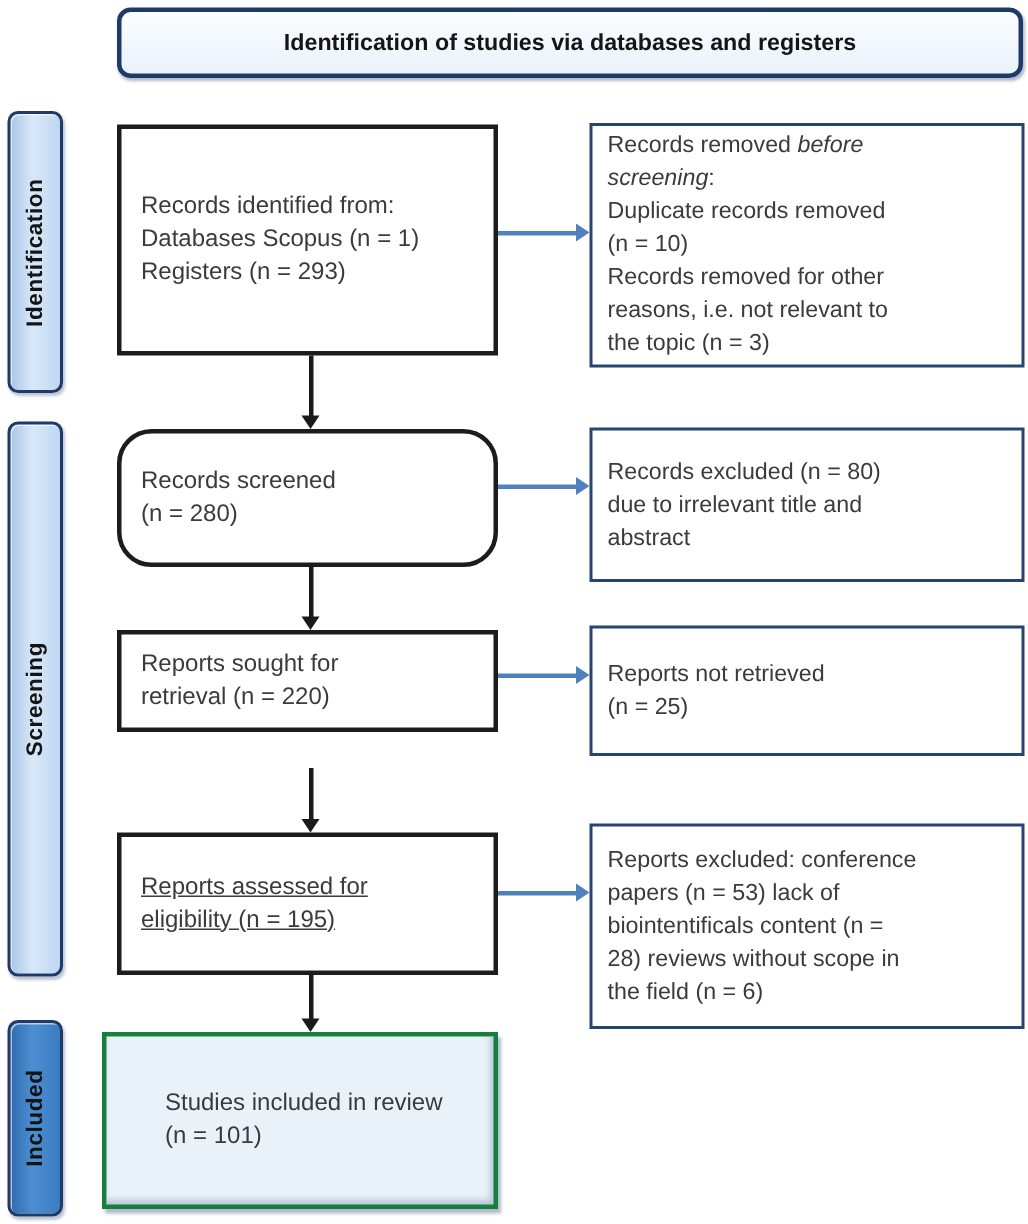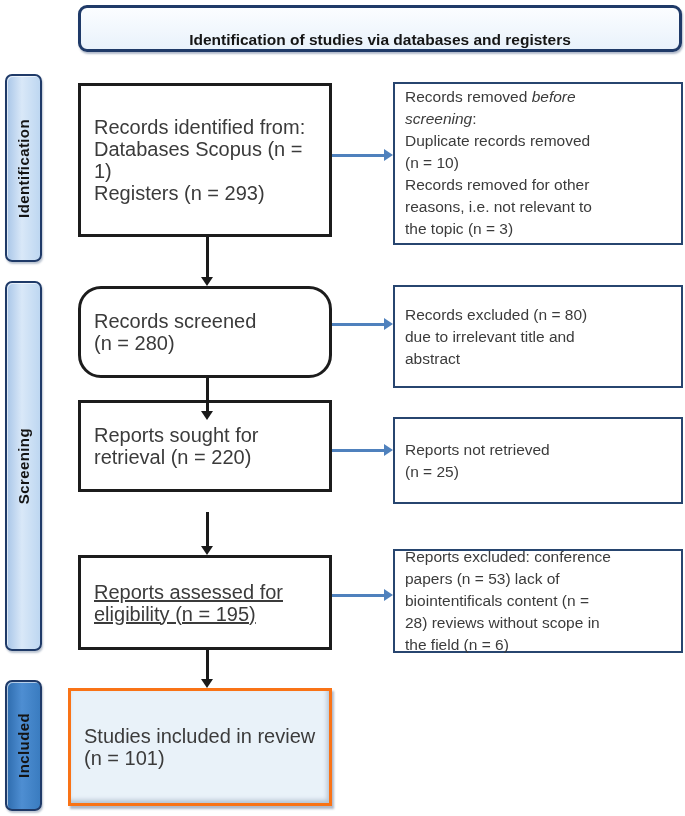--- a/index.html
+++ b/index.html
@@ -5,21 +5,21 @@
   html,body{margin:0;padding:0;background:#fff;}
   .canvas{
     position:relative;width:685px;height:816px;background:#fff;overflow:hidden;
     font-family:"Liberation Sans","DejaVu Sans",sans-serif;
   }
   
   .header{
     position:absolute;left:78px;top:5px;width:604px;height:47px;
     box-sizing:border-box;border:3px solid #1f3a68;border-radius:9px;
     background:linear-gradient(#fbfdff,#e9f2fb);
-    display:flex;align-items:flex-end;justify-content:center;
+    display:flex;align-items:center;justify-content:center;
     font-weight:700;font-size:15.5px;color:#151515;
     box-shadow:1px 2px 2px rgba(31,58,104,.35);
   }
   
   .stage{
     position:absolute;left:5px;width:37px;box-sizing:border-box;
     border:2px solid #1f3a68;border-radius:7px;
     background:linear-gradient(90deg,#a9c6e8,#d9e8f8 45%,#bed7f1);
     box-shadow:inset 1px 1px 0 rgba(255,255,255,.6),1px 2px 2px rgba(31,58,104,.3);
     display:flex;align-items:center;justify-content:center;
@@ -28,25 +28,26 @@
   .stage-text{
     writing-mode:vertical-rl;transform:rotate(180deg);
     font-weight:700;font-size:15px;color:#141414;letter-spacing:.4px;
   }
   
   .fbox{
     position:absolute;left:78px;width:254px;box-sizing:border-box;
     border:3px solid #1c1c1c;background:#fff;
     display:flex;align-items:center;
     padding:6px 8px 6px 13px;
-    font-size:20px;line-height:22px;color:#3b3b3b;white-space:pre-line;
+    font-size:16px;line-height:22px;color:#3b3b3b;white-space:pre-line;
   }
   .fbox-included{
-    left:68px;width:264px;border:3px solid #f97316;background:#e9f2f9;
+    left:68px;width:264px;border:3px solid #15803d;background:#e9f2f9;
     box-shadow:inset -2px -3px 4px rgba(31,58,104,.25),2px 3px 2px rgba(31,58,104,.35);
+    justify-content:center;
   }
   
   .ebox{
     position:absolute;left:393px;width:290px;box-sizing:border-box;
     border:2px solid #27456f;background:#fff;
     display:flex;align-items:center;
     padding:6px 8px 6px 10px;
     font-size:15.5px;line-height:22px;color:#3b3b3b;white-space:pre-line;
   }
   .ebox-top{align-items:flex-start;padding-top:2px;}
@@ -84,21 +85,21 @@
 
   <div class="fbox" style="top:83px;height:154px;">
     <span>Records identified from:
 Databases Scopus (n = 1)
 Registers (n = 293)</span>
   </div>
   <div class="fbox" style="top:286px;height:92px;border-radius:23px;">
     <span>Records screened
 (n = 280)</span>
   </div>
-  <div class="fbox" style="top:400px;height:92px;">
+  <div class="fbox" style="top:420px;height:68px;">
     <span>Reports sought for
 retrieval (n = 220)</span>
   </div>
   <div class="fbox" style="top:555px;height:95px;text-decoration:underline;">
     <span>Reports assessed for
 eligibility (n = 195)</span>
   </div>
   <div class="fbox fbox-included" style="top:688px;height:118px;">
     <span>Studies included in review
 (n = 101)</span>
@@ -115,21 +116,21 @@
   </div>
   <div class="ebox" style="top:285px;height:103px;">
     <span>Records excluded (n = 80)
 due to irrelevant title and
 abstract</span>
   </div>
   <div class="ebox" style="top:417px;height:87px;">
     <span>Reports not retrieved
 (n = 25)</span>
   </div>
-  <div class="ebox" style="top:549px;height:104px;">
+  <div class="ebox" style="top:549px;height:137px;">
     <span>Reports excluded: conference
 papers (n = 53) lack of
 biointentificals content (n =
 28) reviews without scope in
 the field (n = 6)</span>
   </div>
 
   <div class="varrow" style="top:237px;height:49px;">
     <div class="stem"></div>
     <div class="head"></div>

